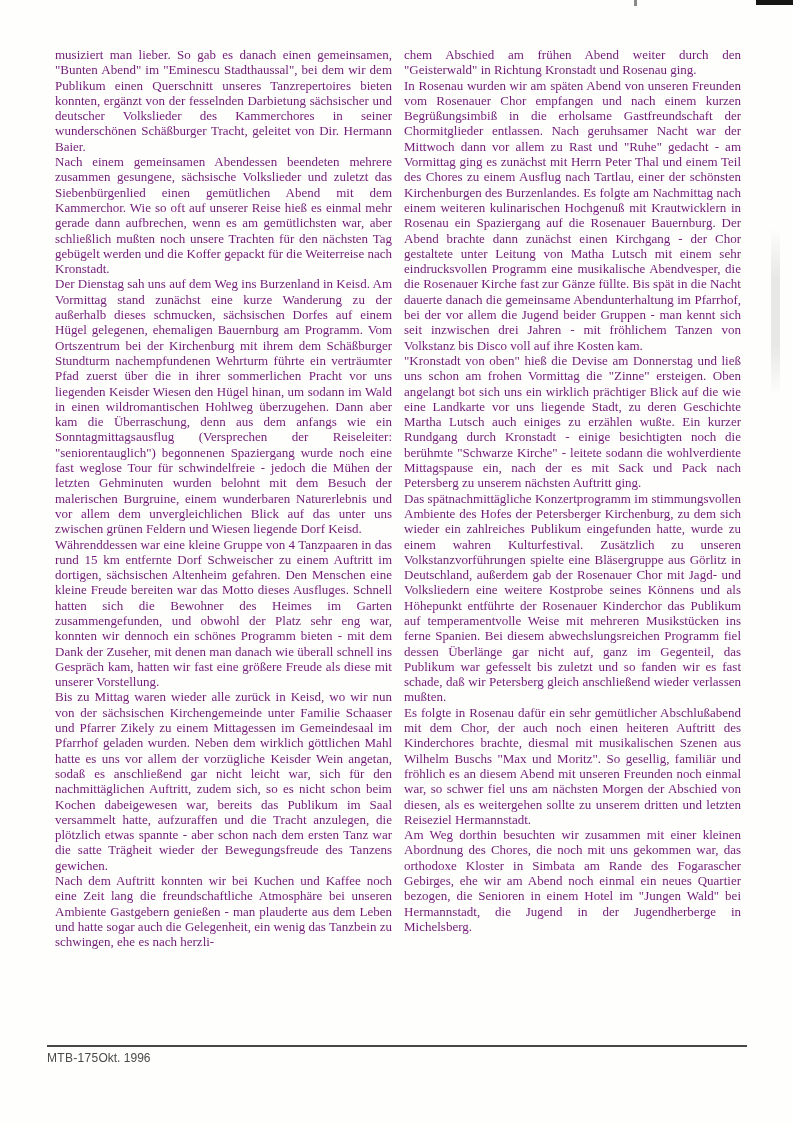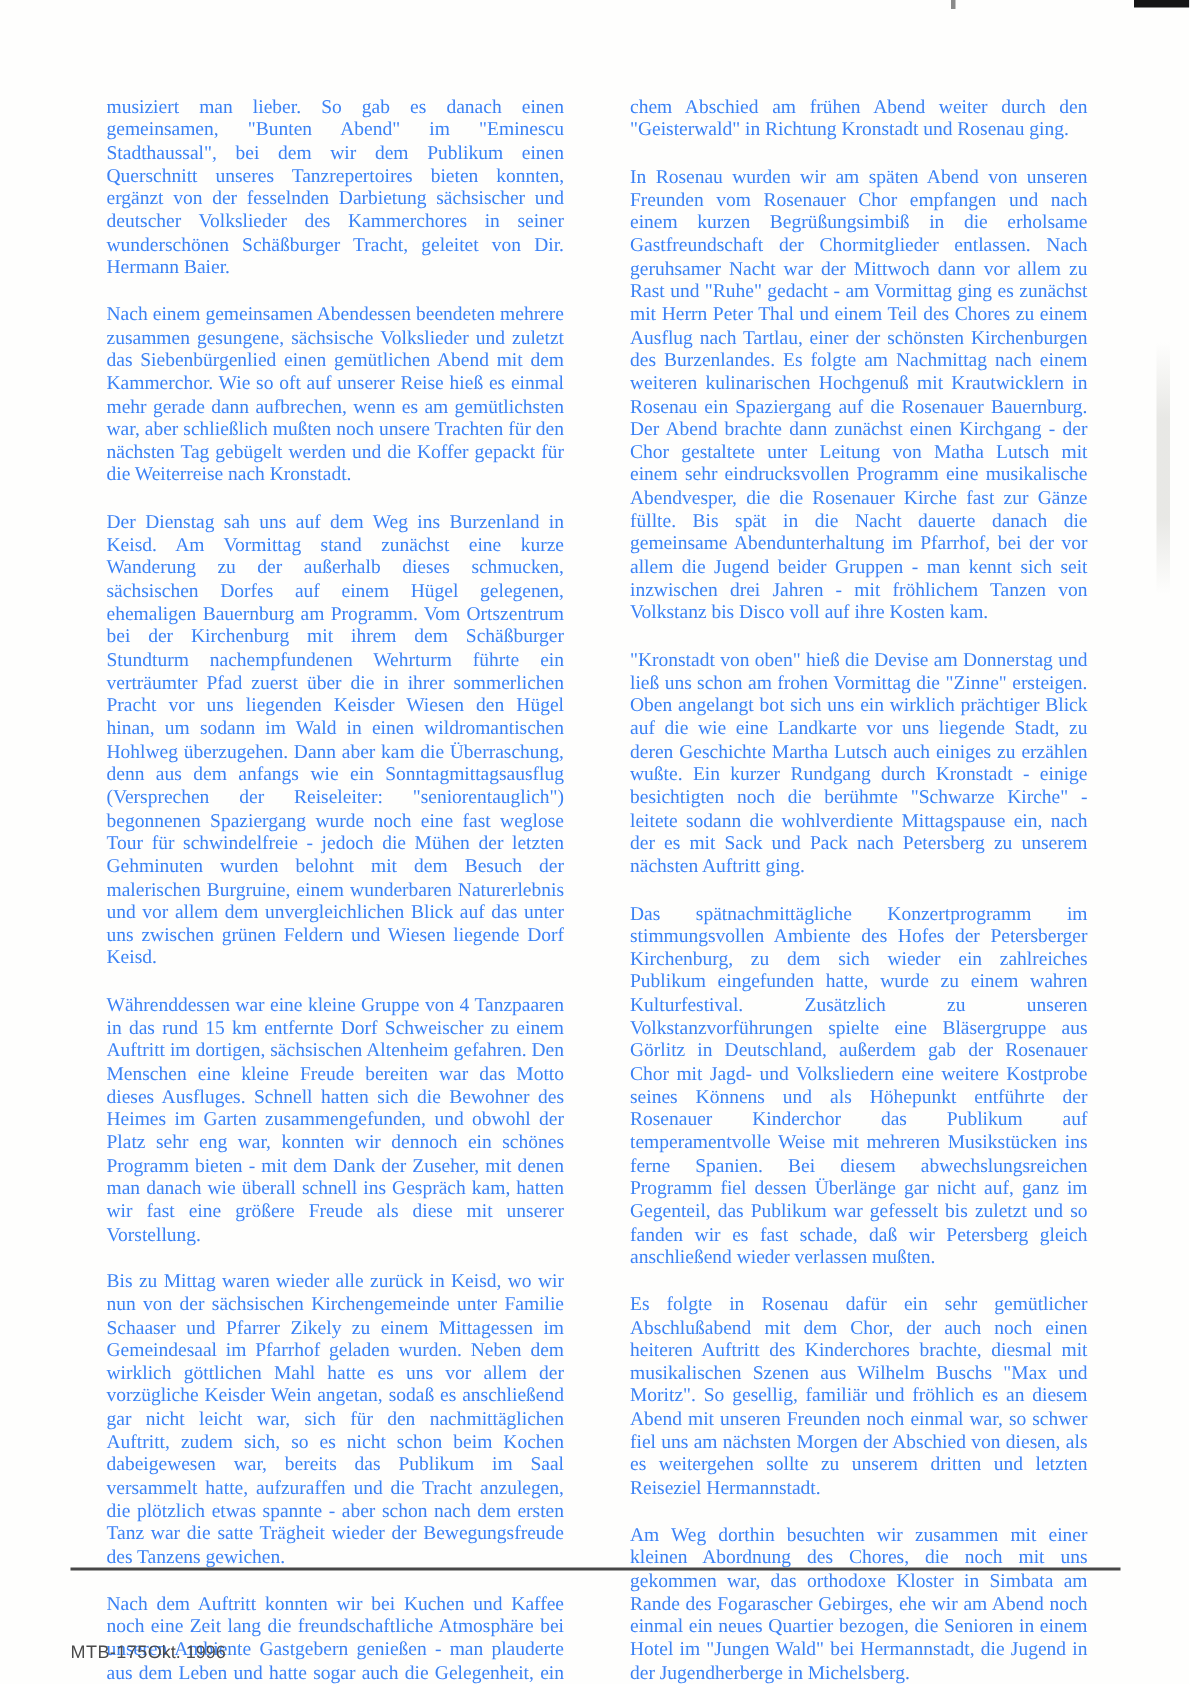--- a/index.html
+++ b/index.html
@@ -46,40 +46,40 @@
     top: 47px;
     width: 686px;
     display: flex;
     gap: 12px;
   }
   .col {
     width: 337px;
     flex: 0 0 337px;
   }
   .col p {
-    margin: 16px;
+    margin: 0;
     font-size: 13px;
     line-height: 15.3px;
     text-align: justify;
-    color: #3b82f6;
+    color: #701a75;
     hyphens: auto;
     -webkit-hyphens: auto;
   }
   .footer-rule {
     position: absolute;
     left: 47px;
     top: 1045px;
     width: 700px;
     height: 2px;
     background: #474747;
   }
   .footer-row {
     position: absolute;
     left: 47px;
-    top: 1094px;
+    top: 1051px;
     width: 700px;
     display: flex;
     align-items: baseline;
     font-family: "Liberation Sans", sans-serif;
   }
   .footer-left {
     font-size: 12px;
     color: #4a4a4a;
     letter-spacing: 0.3px;
   }

